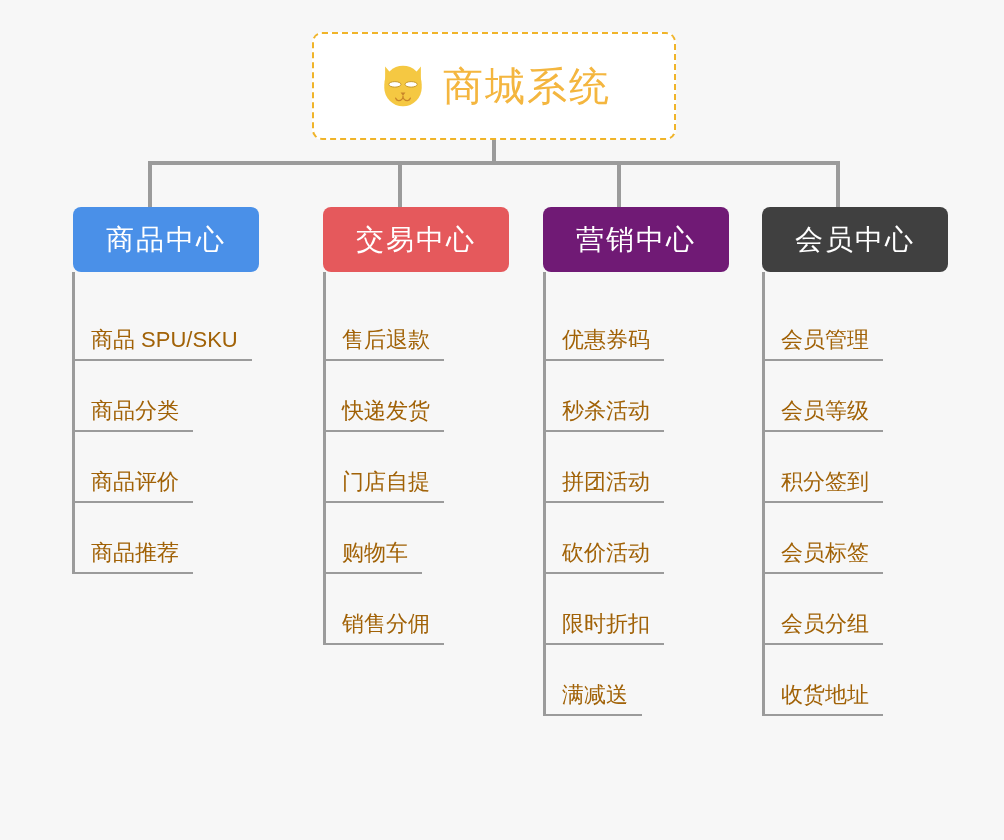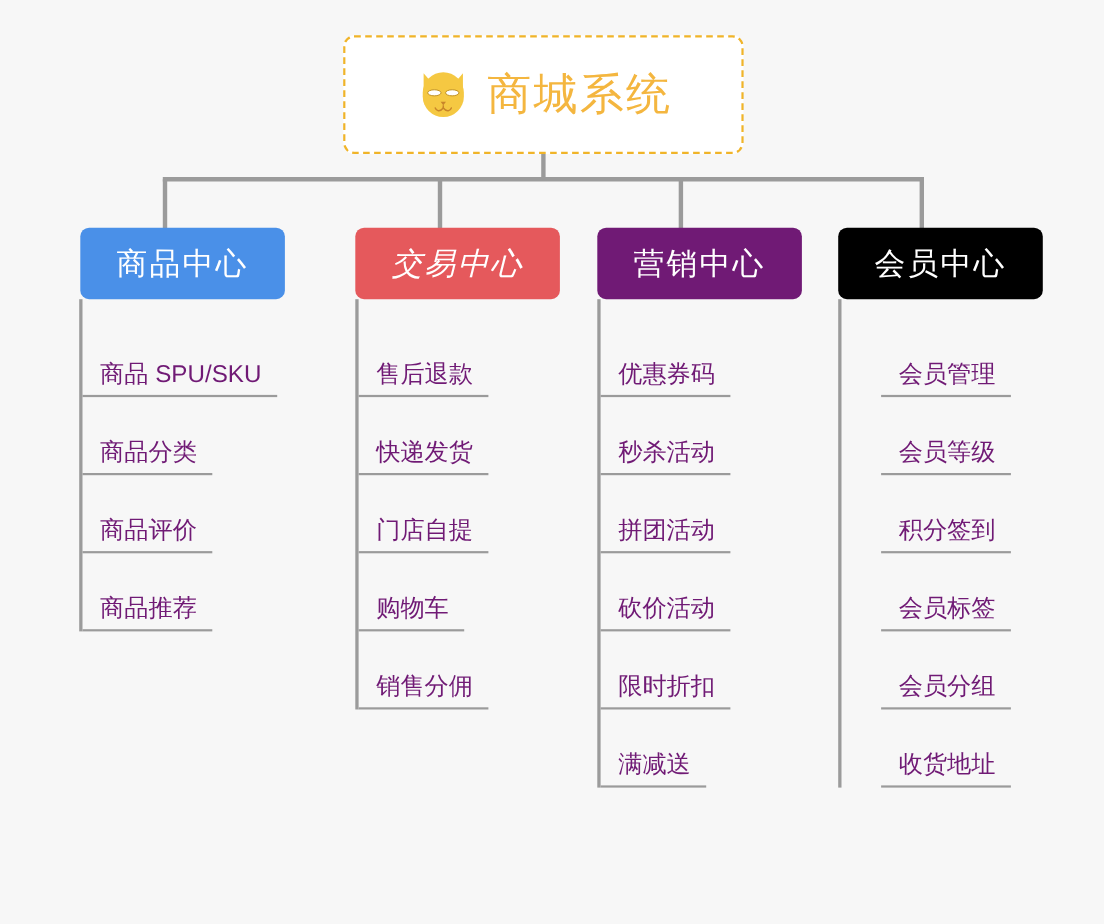--- a/index.html
+++ b/index.html
@@ -92,21 +92,21 @@
     box-sizing: border-box;
     display: flex;
     align-items: flex-end;
     position: relative;
   }
   .sub-item-inner {
     display: inline-block;
     border-bottom: 2px solid #9b9b9b;
     padding: 0 14px 6px 16px;
     font-size: 22px;
-    color: #701a75;
+    color: #a16207;
     white-space: nowrap;
     line-height: 1.25;
   }
 </style>
 </head>
 <body>
 
 <div id="mindmap">
 
   <div class="root-node">
@@ -152,21 +152,21 @@
         <span class="sub-item-inner">商品分类</span>
       </div>
     <div class="sub-item">
         <span class="sub-item-inner">商品评价</span>
       </div>
     <div class="sub-item">
         <span class="sub-item-inner">商品推荐</span>
       </div>
   </div>
 
-  <div class="branch" style="left:307px;width:186px;font-style:italic;">
+  <div class="branch" style="left:307px;width:186px;">
     <div class="branch-box" style="background:#e5595c;">
       <span>交易中心</span>
     </div>
   </div>
   <div class="sub-list" style="left:323px;">
     <div class="sub-item">
         <span class="sub-item-inner">售后退款</span>
       </div>
     <div class="sub-item">
         <span class="sub-item-inner">快递发货</span>
@@ -202,25 +202,25 @@
       </div>
     <div class="sub-item">
         <span class="sub-item-inner">限时折扣</span>
       </div>
     <div class="sub-item">
         <span class="sub-item-inner">满减送</span>
       </div>
   </div>
 
   <div class="branch" style="left:746px;width:186px;">
-    <div class="branch-box" style="background:#000000;">
+    <div class="branch-box" style="background:#404040;">
       <span>会员中心</span>
     </div>
   </div>
-  <div class="sub-list" style="left:762px;padding-left:36px;">
+  <div class="sub-list" style="left:762px;">
     <div class="sub-item">
         <span class="sub-item-inner">会员管理</span>
       </div>
     <div class="sub-item">
         <span class="sub-item-inner">会员等级</span>
       </div>
     <div class="sub-item">
         <span class="sub-item-inner">积分签到</span>
       </div>
     <div class="sub-item">

